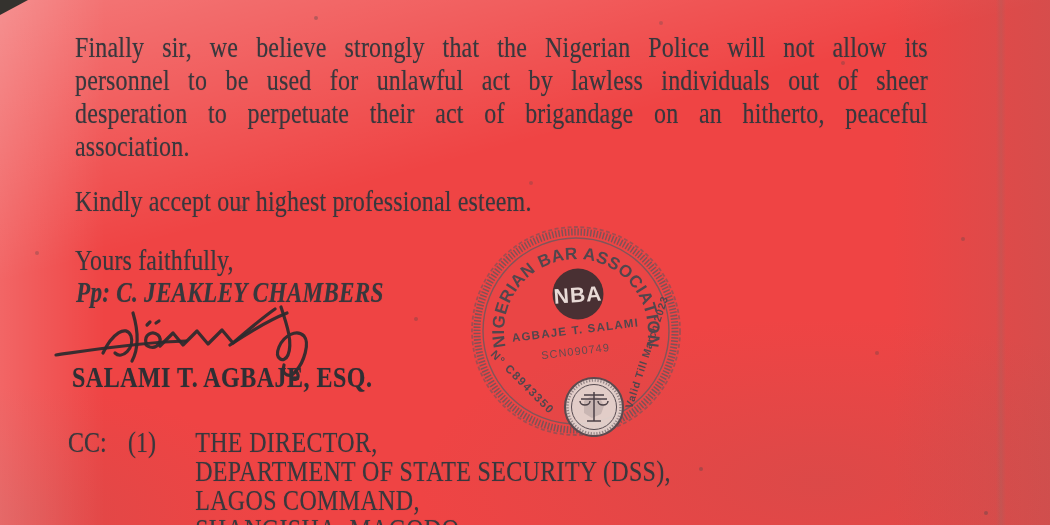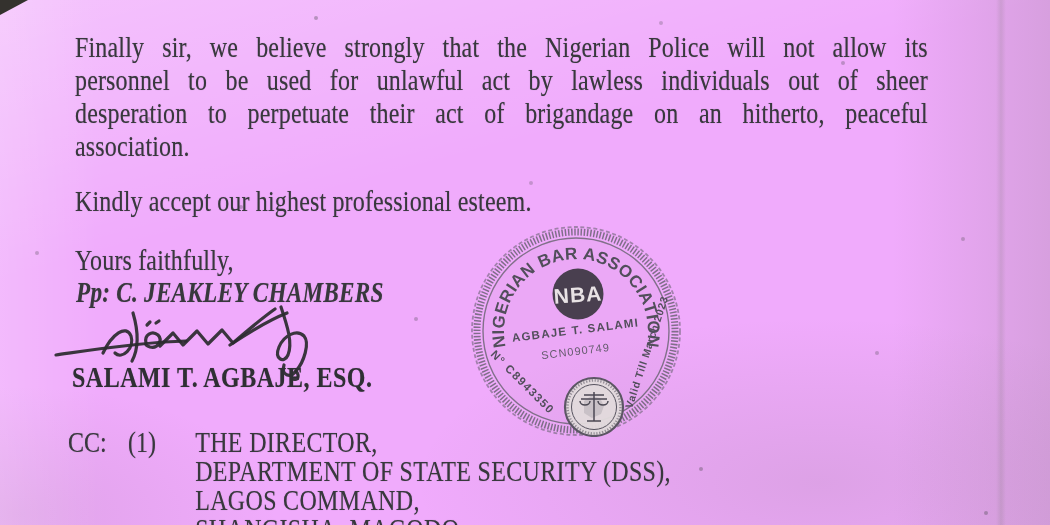--- a/index.html
+++ b/index.html
@@ -1,19 +1,19 @@
 <!DOCTYPE html>
 <html><head>
 <meta charset="utf-8">
 <style>
   html,body{margin:0;padding:0;}
   .page{
     position:relative;width:1050px;height:525px;overflow:hidden;
     font-family:'Liberation Serif','DejaVu Serif',serif;color:#38383d;
-    background:#f0abfc;
+    background:#ef4444;
   }
   .paper{
     position:absolute;inset:0;
     background:
       linear-gradient(to right, rgba(255,255,255,.18) 0%, rgba(255,255,255,0) 10%, rgba(255,255,255,0) 85%, rgba(115,112,106,.20) 100%),
       linear-gradient(165deg, rgba(255,255,255,.28) 0%, rgba(255,255,255,0) 35%),
       radial-gradient(55% 45% at 78% 92%, rgba(105,103,97,.14), rgba(105,103,97,0) 70%),
       radial-gradient(35% 35% at 2% 98%, rgba(105,103,97,.12), rgba(105,103,97,0) 70%);
   }
   .crease{

